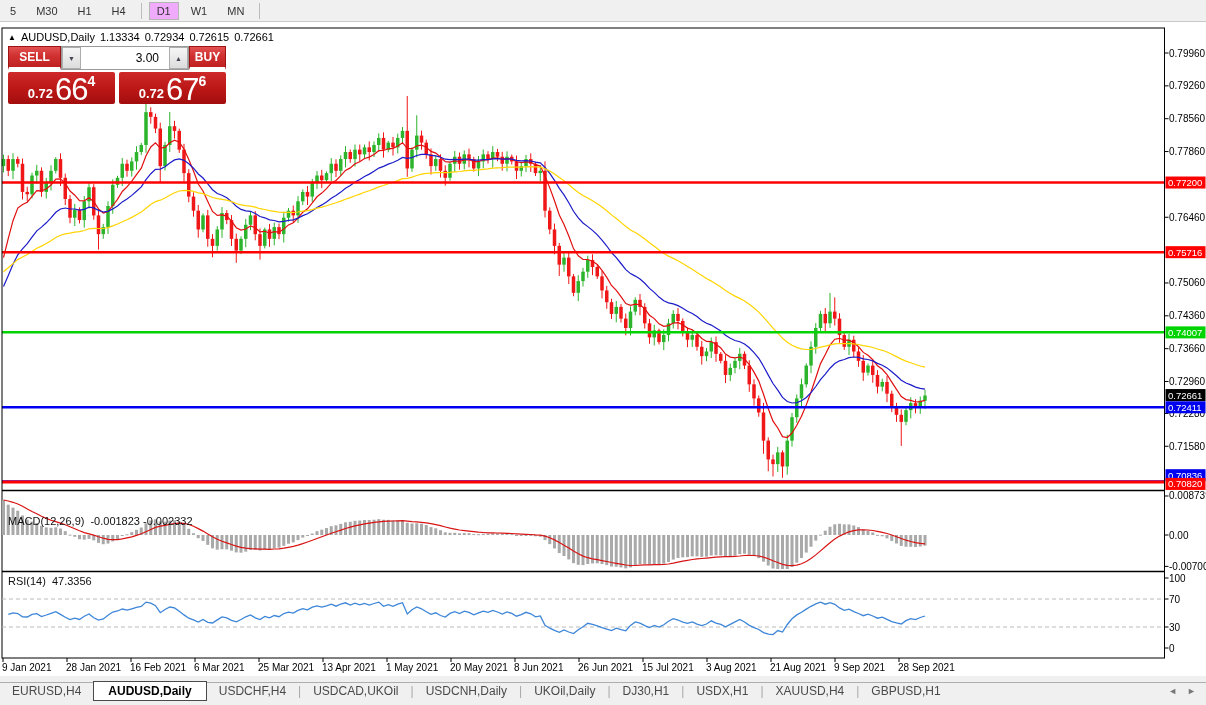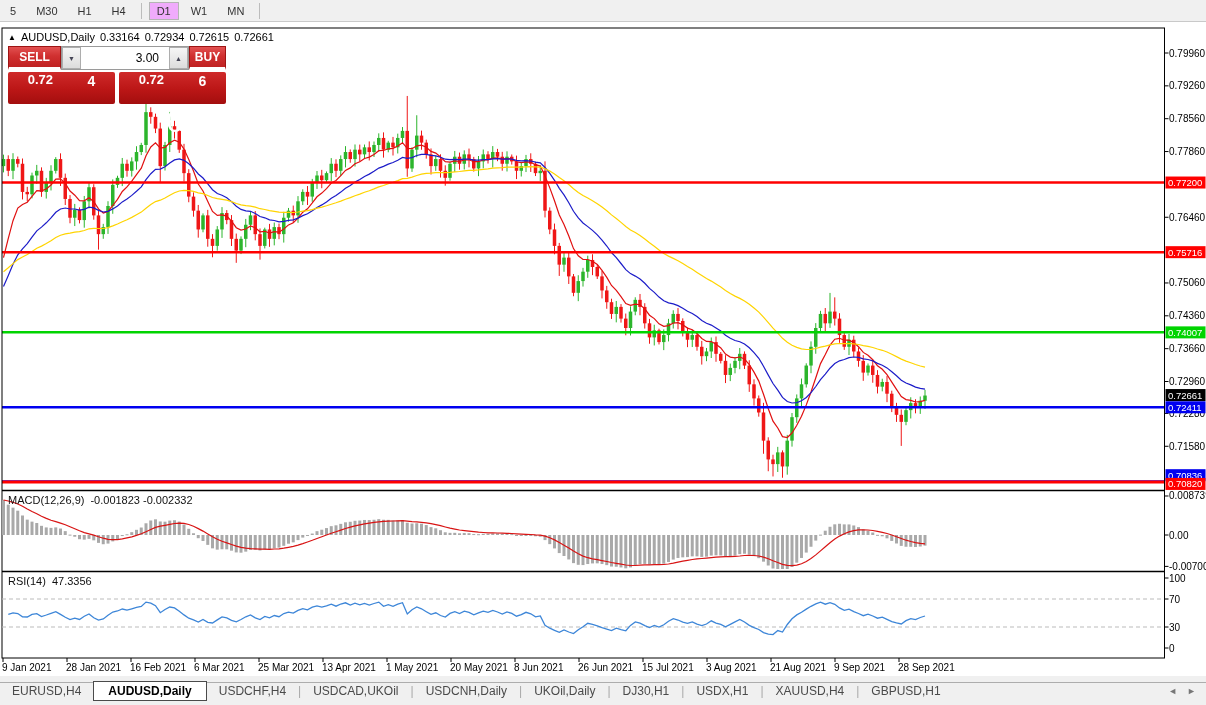--- a/index.html
+++ b/index.html
@@ -34,21 +34,21 @@
             cursor:pointer;text-align:center; }
   .sell-btn { width:53px; } .buy-btn { width:37px; }
   .spinner { flex:1; display:flex; border:1px solid #9a9a9a; background:#fff; }
   .spin-btn { width:19px; font-size:7px; color:#445; border:1px solid #adadad;
               background:linear-gradient(180deg,#f6f6f6,#dcdcdc); cursor:pointer; }
   .vol-input { flex:1; width:30px; border:none; outline:none; text-align:right;
                font-size:12px; padding-right:10px; font-family:"Liberation Sans",sans-serif; }
   .tp-prices { display:flex; gap:4px; margin-top:2px; }
   .price-box { width:107px; height:32px; border-radius:2px; color:#fff;
                background:linear-gradient(180deg,#cf2a2a 0%,#bb1616 55%,#a30e0e 100%);
-               display:flex; align-items:flex-start; justify-content:center;
+               display:flex; align-items:flex-end; justify-content:center;
                padding-bottom:0; cursor:pointer; }
   .price-box .base { font-size:13px; font-weight:700; margin:0 2px 3px 0; }
   .price-box .big  { font-size:31px; font-weight:400; line-height:28px; letter-spacing:-1px;margin-top:36px; }
   .price-box .sup  { font-size:14px; font-weight:700; align-self:flex-start; margin-top:1px; }
 
   
   .ind-header { position:absolute; font-size:11px; color:#111; z-index:5; display:flex; gap:6px; }
 
   
   .tabbar { position:absolute; top:682px; left:0; width:1206px; height:17px;
@@ -785,21 +785,21 @@
         <text x="834" y="671" font-size="10" fill="#000">9 Sep 2021</text>
         <line x1="899" y1="658" x2="899" y2="662" stroke="#000" stroke-width="1"></line>
         <text x="898" y="671" font-size="10" fill="#000">28 Sep 2021</text>
       </g>
     </svg>
 
   <div class="chart-title">
     <span class="tri">▲</span>
     <span>AUDUSD,Daily</span>
     <span class="vals">
-      <span>0.33164</span>
+      <span>1.13334</span>
       <span>0.72934</span>
       <span>0.72615</span>
       <span>0.72661</span>
     </span>
   </div>
 
   <div class="trade-panel">
     <div class="tp-row">
       <button class="tp-btn sell-btn">SELL</button>
       <div class="spinner">
@@ -816,21 +816,21 @@
         <span class="sup">4</span>
       </div>
       <div class="price-box">
         <span class="base">0.72</span>
         <span class="big">67</span>
         <span class="sup">6</span>
       </div>
     </div>
   </div>
 
-  <div class="ind-header" style="top:494px; left:8px;">
+  <div class="ind-header" style="top:515px; left:8px;">
     <span>MACD(12,26,9)</span>
     <span>-0.001823 -0.002332</span>
   </div>
   <div class="ind-header" style="top:575px; left:8px;">
     <span>RSI(14)</span>
     <span>47.3356</span>
   </div>
 
   <div class="tabbar">
       <span class="tab">EURUSD,H4</span>

